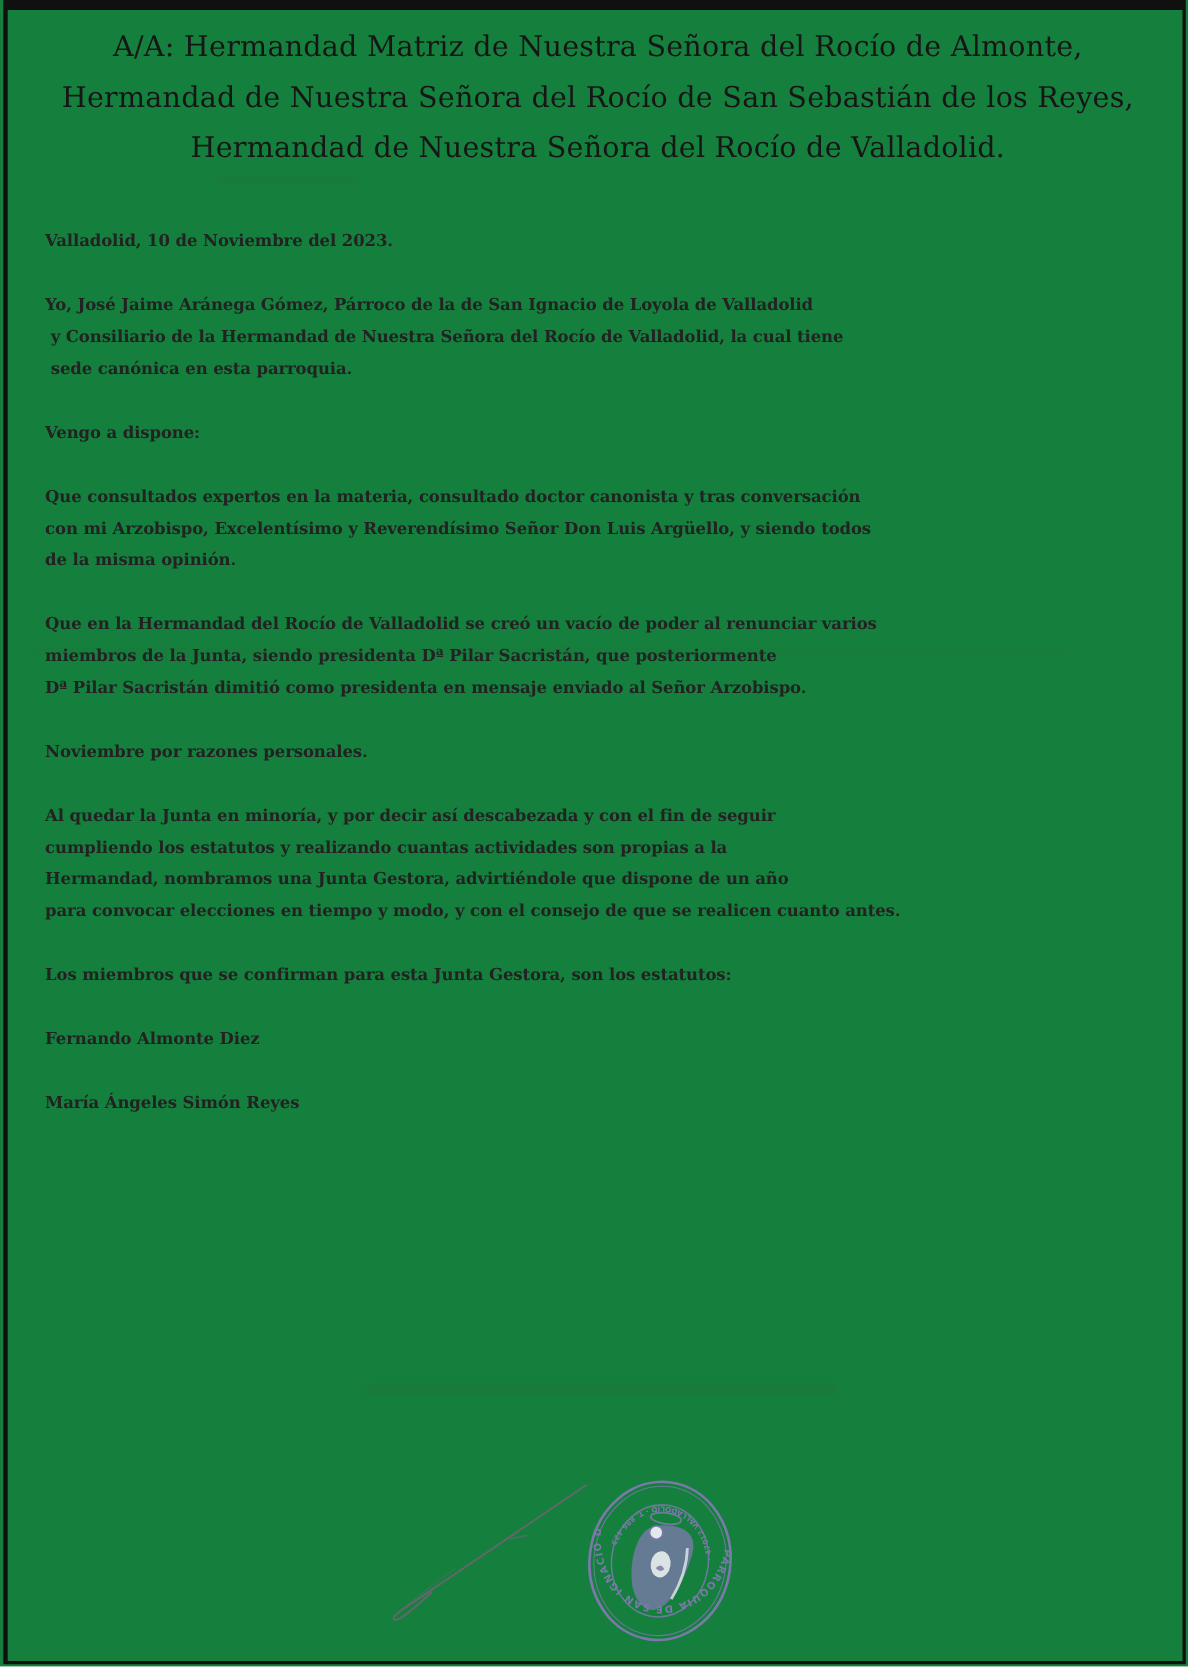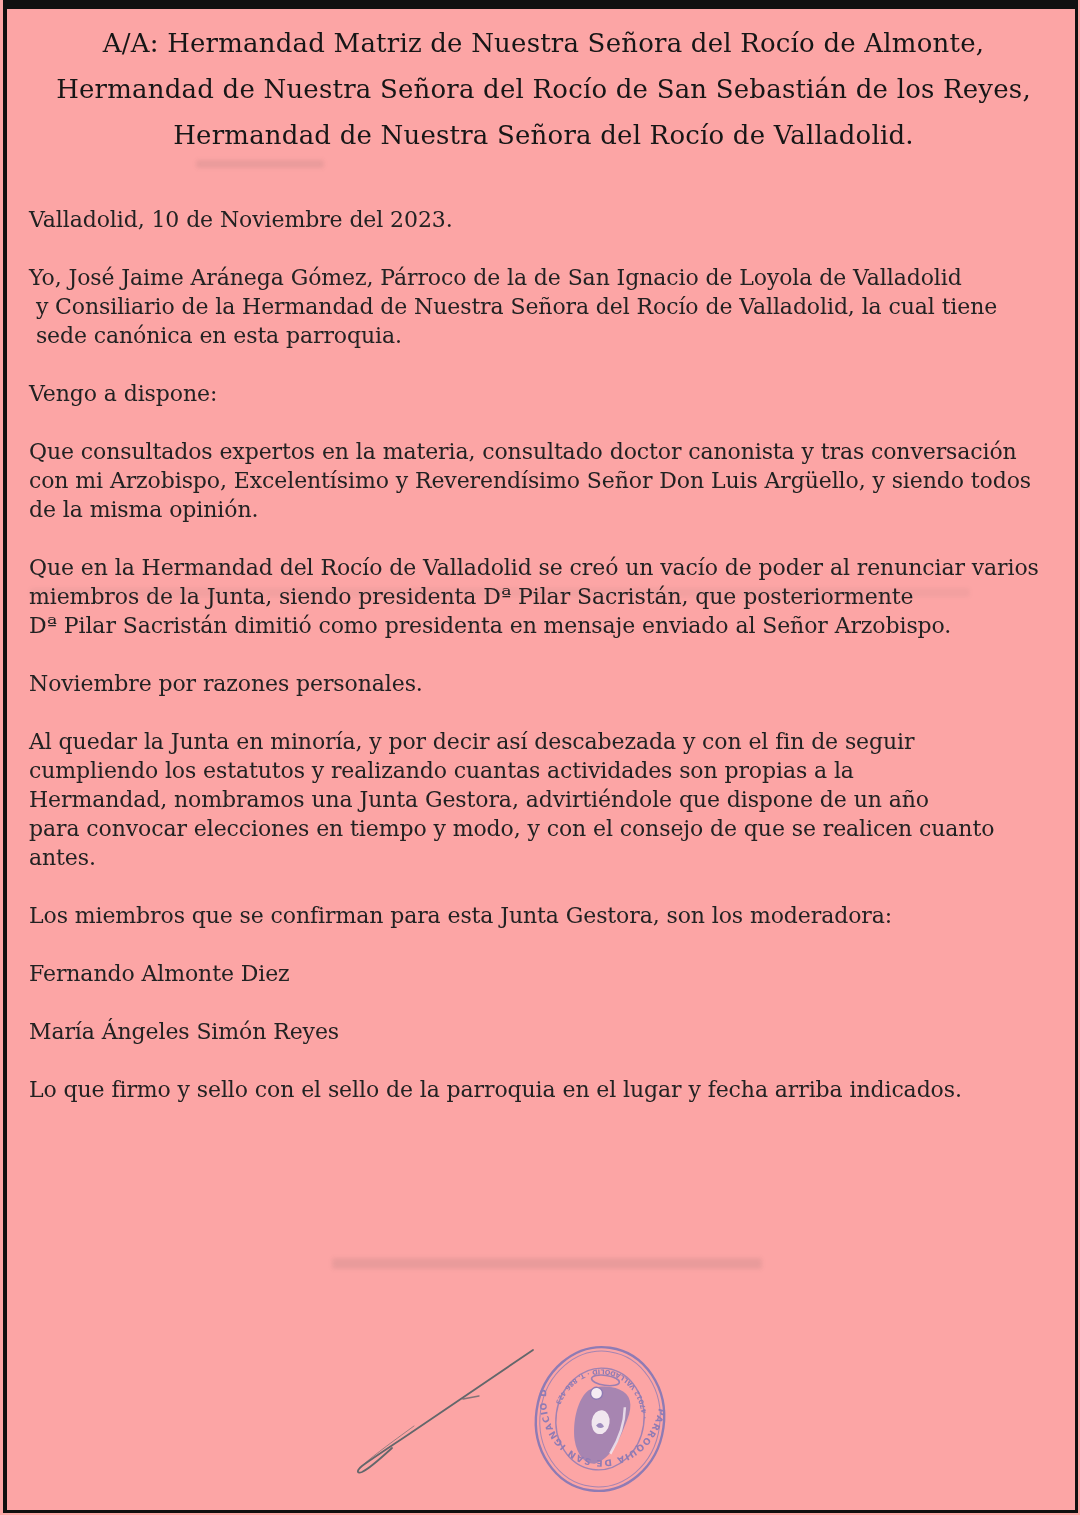--- a/index.html
+++ b/index.html
@@ -7,21 +7,21 @@
     padding: 0;
     background: #ffffff;
     width: 1080px;
     height: 1515px;
     overflow: hidden;
   }
   .page {
     position: relative;
     width: 1080px;
     height: 1515px;
-    background: #fca5a5;
+    background: #15803d;
     font-family: "DejaVu Serif", "Liberation Serif", serif;
     color: #1e1e1e;
   }
   .frame {
     position: absolute;
     left: 3px; right: 2px; top: 0; bottom: 2px;
     border-style: solid;
     border-color: #101010;
     border-width: 9px 3px 3px 4px;
     pointer-events: none;
@@ -34,26 +34,27 @@
   }
   .letter-head {
     text-align: center;
     font-size: 26px;
     line-height: 46px;
     letter-spacing: 0.2px;
     white-space: pre-line;
     color: #161616;
   }
   .para {
-    font-size: 22px;
+    font-size: 15px;
     line-height: 29px;
     letter-spacing: -0.1px;
     white-space: pre-line;
-    margin: 0 0 29px 4px;
+    margin: 0 0 29px 16px;
     color: #222222;
+    font-weight: bold;
   }
   .date-line { margin-top: 47px; }
   .name-line { margin-bottom: 29px; }
   .artifact {
     position: absolute;
     background: rgba(70, 70, 70, 0.10);
     filter: blur(2px);
     border-radius: 3px;
     pointer-events: none;
   }
@@ -103,30 +104,29 @@
 miembros de la Junta, siendo presidenta Dª Pilar Sacristán, que posteriormente
 Dª Pilar Sacristán dimitió como presidenta en mensaje enviado al Señor Arzobispo.</div>
 
     <div class="para">Noviembre por razones personales.</div>
 
     <div class="para">Al quedar la Junta en minoría, y por decir así descabezada y con el fin de seguir
 cumpliendo los estatutos y realizando cuantas actividades son propias a la
 Hermandad, nombramos una Junta Gestora, advirtiéndole que dispone de un año
 para convocar elecciones en tiempo y modo, y con el consejo de que se realicen cuanto antes.</div>
 
-    <div class="para">Los miembros que se confirman para esta Junta Gestora, son los moderadora:</div>
+    <div class="para">Los miembros que se confirman para esta Junta Gestora, son los estatutos:</div>
 
 
     <div class="para name-line">Fernando Almonte Diez</div>
 
 
     <div class="para name-line">María Ángeles Simón Reyes</div>
 
 
-    <div class="para">Lo que firmo y sello con el sello de la parroquia en el lugar y fecha arriba indicados.</div>
   </div>
 
   <div class="artifact" style="left:196px; top:160px; width:128px; height:8px;"></div>
   <div class="artifact" style="left:30px; top:588px; width:940px; height:9px; opacity:.55;"></div>
   <div class="artifact" style="left:332px; top:1258px; width:430px; height:11px;"></div>
 
   <svg class="signature-svg" viewBox="0 0 230 145" fill="none">
     <g stroke-linecap="round" stroke="#63676b">
       <path d="M 215,18 L 100,96 C 84,107 58,124 44,134 C 38,139 39,142 44,140 C 51,137 62,127 74,116" stroke-width="1.8" fill="none"></path>
       <path d="M 44,134 C 52,126 74,110 96,94" stroke-width="0.9" fill="none" opacity="0.7"></path>

